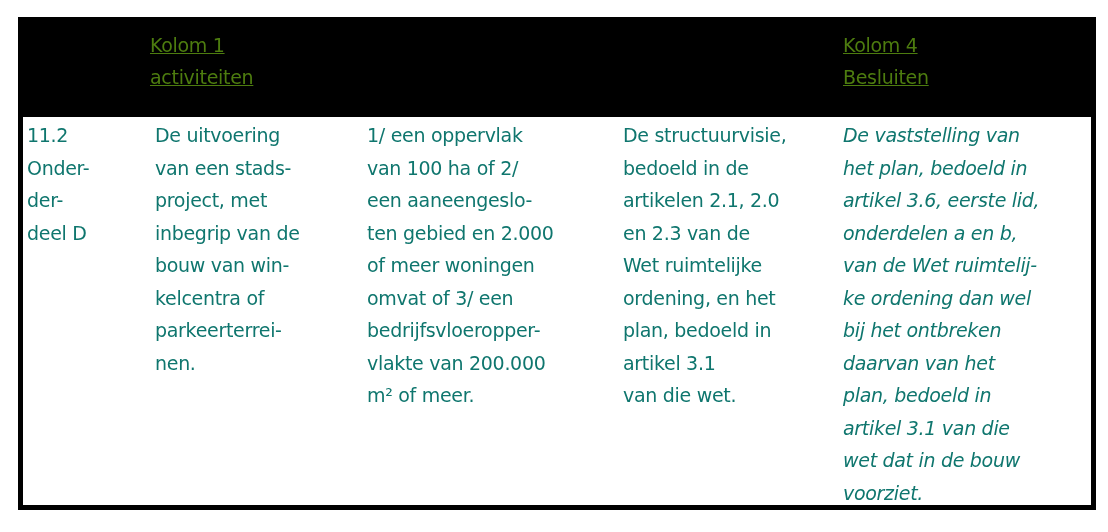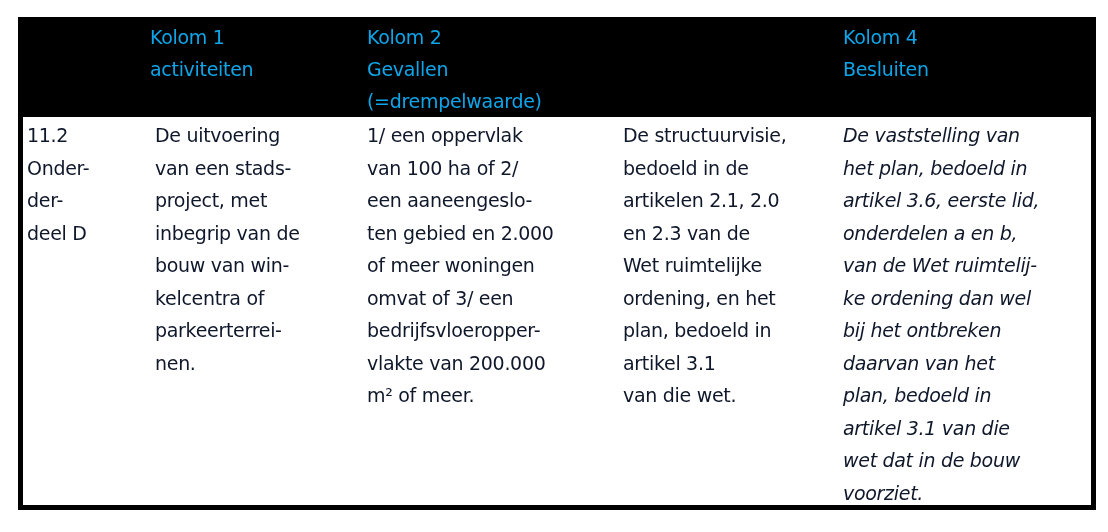--- a/index.html
+++ b/index.html
@@ -5,35 +5,32 @@
     html, body { margin: 0; padding: 0; background: #ffffff; }
     body { width: 1108px; height: 532px; position: relative; overflow: hidden; font-family: "DejaVu Sans", sans-serif; }
     .tbl {
       position: absolute; left: 18px; top: 17px; width: 1068px; height: 488px;
       border: 5px solid #000; border-top: none; background: #fff;
     }
     .hdr {
       position: absolute; left: -5px; top: 0; width: 1078px; height: 100px; background: #000;
     }
     .col { position: absolute; top: 0; }
-    .hcell { color: #0ea5e9; font-size: 19px; line-height: 32px; padding-top: 4px; white-space: pre-line; letter-spacing: -0.3px; }
-    .bcell { color: #0f172a; font-size: 19px; line-height: 32.5px; white-space: pre-line; letter-spacing: -0.3px; }
+    .hcell { color: #4d7c0f; font-size: 19px; line-height: 32px; padding-top: 12px; white-space: pre-line; letter-spacing: -0.3px; text-decoration: underline; }
+    .bcell { color: #0f766e; font-size: 19px; line-height: 32.5px; white-space: pre-line; letter-spacing: -0.3px; }
     .body { position: absolute; left: 0; top: 102px; width: 100%; }
   </style>
 </head>
 <body>
 
 <div class="tbl">
   <div class="hdr">
     <div class="col hcell" style="left:9px;width:115px;"></div>
     <div class="col hcell" style="left:132px;width:210px;">Kolom 1
 activiteiten</div>
-    <div class="col hcell" style="left:349px;width:250px;">Kolom 2
-Gevallen
-(=drempelwaarde)</div>
     <div class="col hcell" style="left:825px;width:250px;">Kolom 4
 Besluiten</div>
   </div>
   <div class="body">
     <div class="col bcell" style="left:4px;width:115px;">11.2
 Onder-
 der-
 deel D</div>
     <div class="col bcell" style="left:124px;width:215px;margin-left:8px;">De uitvoering
 van een stads-

